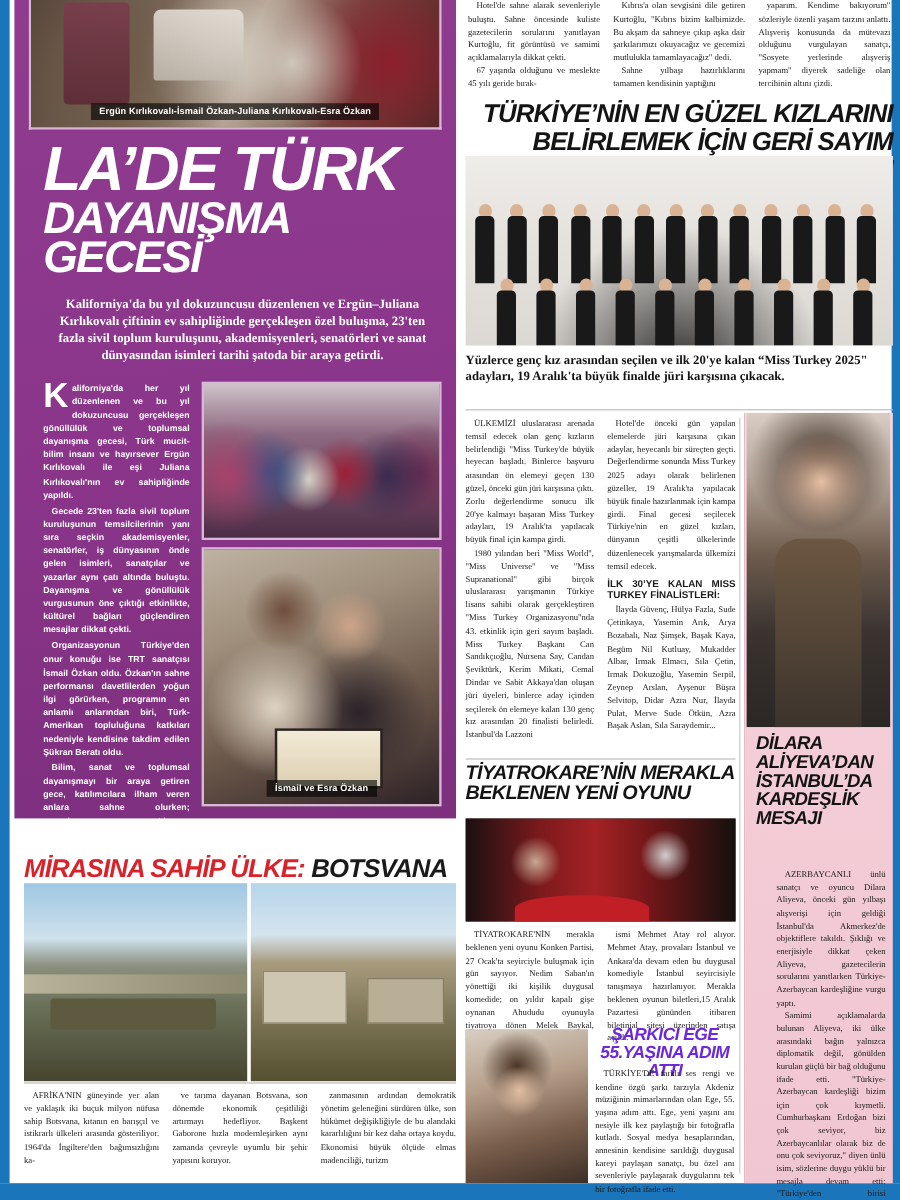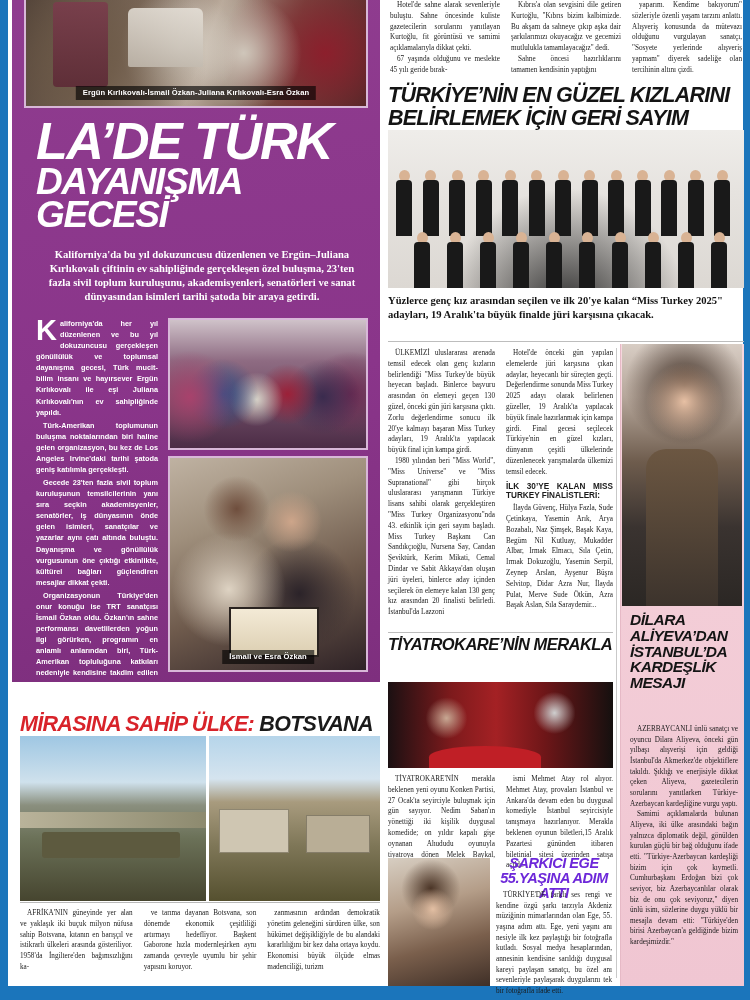--- a/index.html
+++ b/index.html
@@ -176,21 +176,21 @@
     font-size:7.2px; line-height:1.5; color:#1a1a1a; text-align:justify;
   }
   .tr-cols p { text-indent:7px; }
 
   
   .mt-head {
     position:absolute; left:388px; top:84px; width:356px;
     font-family:"Liberation Sans", sans-serif;
     font-weight:bold; font-style:italic;
     font-size:21.5px; line-height:1.08; letter-spacing:-.75px;
-    color:#141414; text-transform:uppercase;
+    color:#141414; text-transform:uppercase;text-align:right;
   }
   .mt-photo {
     position:absolute; left:388px; top:130px; width:356px; height:158px;
     overflow:hidden; background:#e8e6e4;
   }
   .ph-miss {
     position:absolute; inset:0;
     background:
       radial-gradient(ellipse at 50% 115%, #2a2a2a 0%, rgba(42,42,42,0) 48%),
       linear-gradient(180deg,#efedea 0%, #e6e3df 40%, #dcd8d3 100%);
@@ -248,21 +248,21 @@
     font-family:"Liberation Sans", sans-serif;
     font-weight:bold; font-style:italic;
     font-size:15.5px; line-height:1.02; letter-spacing:-.5px;
     color:#141414; text-transform:uppercase;
   }
   .dilara-body {
     position:absolute; left:630px; top:724px; width:108px;
     font-family:"Liberation Serif", serif;
     font-size:7.2px; line-height:1.48; color:#1a1a1a; text-align:justify;
   }
-  .dilara-body p { text-indent:7px; }
+  .dilara-body p { text-indent:7px;margin-left:17px; }
 
   
   .ty-rule { position:absolute; left:388px; top:632px; width:225px; height:1px; background:#bdbdbd; }
   .ty-head {
     position:absolute; left:388px; top:636px; width:225px;
     font-family:"Liberation Sans", sans-serif;
     font-weight:bold; font-style:italic;
     font-size:16.5px; line-height:1.05; letter-spacing:-.55px;
     color:#141414; text-transform:uppercase;
   }
@@ -335,21 +335,20 @@
 
     <div class="head-la">
       <span>LA’DE TÜRK</span>
       <span class="l2">DAYANIŞMA GECESİ</span>
     </div>
 
     <div class="sub-la">Kaliforniya'da bu yıl dokuzuncusu düzenlenen ve Ergün–Juliana Kırlıkovalı çiftinin ev sahipliğinde gerçekleşen özel buluşma, 23'ten fazla sivil toplum kuruluşunu, akademisyenleri, senatörleri ve sanat dünyasından isimleri tarihi şatoda bir araya getirdi.</div>
 
     <div class="purple-col">
       <p class="first"><span class="dropcap">K</span><span>aliforniya'da her yıl düzenlenen ve bu yıl dokuzuncusu gerçekleşen gönüllülük ve toplumsal dayanışma gecesi, Türk mucit-bilim insanı ve hayırsever Ergün Kırlıkovalı ile eşi Juliana Kırlıkovalı'nın ev sahipliğinde yapıldı.</span></p>
-      <p>Türk-Amerikan toplumunun buluşma noktalarından biri haline gelen organizasyon, bu kez de Los Angeles Irvine'daki tarihi şatoda geniş katılımla gerçekleşti.</p>
       <p>Gecede 23'ten fazla sivil toplum kuruluşunun temsilcilerinin yanı sıra seçkin akademisyenler, senatörler, iş dünyasının önde gelen isimleri, sanatçılar ve yazarlar aynı çatı altında buluştu. Dayanışma ve gönüllülük vurgusunun öne çıktığı etkinlikte, kültürel bağları güçlendiren mesajlar dikkat çekti.</p>
       <p>Organizasyonun Türkiye'den onur konuğu ise TRT sanatçısı İsmail Özkan oldu. Özkan'ın sahne performansı davetlilerden yoğun ilgi görürken, programın en anlamlı anlarından biri, Türk-Amerikan topluluğuna katkıları nedeniyle kendisine takdim edilen Şükran Beratı oldu.</p>
       <p>Bilim, sanat ve toplumsal dayanışmayı bir araya getiren gece, katılımcılara ilham veren anlara sahne olurken; organizasyonun ayrıntılarının önümüzdeki günlerde kamuoyuyla paylaşılması bekleniyor.</p>
     </div>
 
     <div class="purple-photo-group">
       <div class="ph-group"></div>
     </div>
 
     <div class="purple-photo-pair">
@@ -361,30 +360,30 @@
   <div class="bots-head">
     <br>
     <span>MİRASINA SAHİP ÜLKE: </span><span class="blk">BOTSVANA</span>
   </div>
   <div class="bots-photos">
     <div class="ph-bots1"></div>
     <div class="ph-bots2"></div>
   </div>
   <div class="bots-rule"></div>
   <div class="bots-body">
-    <p class="first">AFRİKA'NIN güneyinde yer alan ve yaklaşık iki buçuk milyon nüfusa sahip Botsvana, kıtanın en barışçıl ve istikrarlı ülkeleri arasında gösteriliyor. 1958'da İngiltere'den bağımsızlığını ka-</p>
+    <p class="first">AFRİKA'NIN güneyinde yer alan ve yaklaşık iki buçuk milyon nüfusa sahip Botsvana, kıtanın en barışçıl ve istikrarlı ülkeleri arasında gösteriliyor. 1964'da İngiltere'den bağımsızlığını ka-</p>
     <p>ve tarıma dayanan Botsvana, son dönemde ekonomik çeşitliliği artırmayı hedefliyor. Başkent Gaborone hızla modernleşirken aynı zamanda çevreyle uyumlu bir şehir yapısını koruyor.</p>
     <p>zanmasının ardından demokratik yönetim geleneğini sürdüren ülke, son hükümet değişikliğiyle de bu alandaki kararlılığını bir kez daha ortaya koydu. Ekonomisi büyük ölçüde elmas madenciliği, turizm</p>
   </div>
 
   <div class="tr-cols">
     <p>Hotel'de sahne alarak sevenleriyle buluştu. Sahne öncesinde kuliste gazetecilerin sorularını yanıtlayan Kurtoğlu, fit görüntüsü ve samimi açıklamalarıyla dikkat çekti.</p>
     <p>67 yaşında olduğunu ve meslekte 45 yılı geride bırak-</p>
     <p>Kıbrıs'a olan sevgisini dile getiren Kurtoğlu, "Kıbrıs bizim kalbimizde. Bu akşam da sahneye çıkıp aşka dair şarkılarımızı okuyacağız ve gecemizi mutlulukla tamamlayacağız" dedi.</p>
-    <p>Sahne öncesi hazırlıklarını tamamen kendisinin yaptığını</p>
+    <p>Sahne yılbaşı hazırlıklarını tamamen kendisinin yaptığını</p>
     <p>yaparım. Kendime bakıyorum" sözleriyle özenli yaşam tarzını anlattı. Alışveriş konusunda da mütevazı olduğunu vurgulayan sanatçı, "Sosyete yerlerinde alışveriş yapmam" diyerek sadeliğe olan tercihinin altını çizdi.</p>
   </div>
 
   <div class="mt-head">
     <span>TÜRKİYE’NİN EN GÜZEL KIZLARINI</span><br>
     <span>BELİRLEMEK İÇİN GERİ SAYIM BAŞLADI</span>
   </div>
   <div class="mt-photo">
     <div class="ph-miss"></div>
     <div id="girls">
@@ -521,20 +520,21 @@
   </div>
   <div class="dilara-head">DİLARA ALİYEVA’DAN İSTANBUL’DA KARDEŞLİK MESAJI</div>
   <div class="dilara-body">
     <p>AZERBAYCANLI ünlü sanatçı ve oyuncu Dilara Aliyeva, önceki gün yılbaşı alışverişi için geldiği İstanbul'da Akmerkez'de objektiflere takıldı. Şıklığı ve enerjisiyle dikkat çeken Aliyeva, gazetecilerin sorularını yanıtlarken Türkiye-Azerbaycan kardeşliğine vurgu yaptı.</p>
     <p>Samimi açıklamalarda bulunan Aliyeva, iki ülke arasındaki bağın yalnızca diplomatik değil, gönülden kurulan güçlü bir bağ olduğunu ifade etti. "Türkiye-Azerbaycan kardeşliği bizim için çok kıymetli. Cumhurbaşkanı Erdoğan bizi çok seviyor, biz Azerbaycanlılar olarak biz de onu çok seviyoruz," diyen ünlü isim, sözlerine duygu yüklü bir mesajla devam etti: "Türkiye'den birisi Azerbaycan'a geldiğinde bizim kardeşimizdir."</p>
   </div>
 
   <div class="ty-rule"></div>
   <div class="ty-head">
     <span>TİYATROKARE’NİN MERAKLA</span><br>
+    <span>BEKLENEN YENİ OYUNU</span>
   </div>
   <div class="ty-photo">
     <div class="ph-theatre"></div>
   </div>
   <div class="ty-body">
     <p>TİYATROKARE'NİN merakla beklenen yeni oyunu Konken Partisi, 27 Ocak'ta seyirciyle buluşmak için gün sayıyor. Nedim Saban'ın yönettiği iki kişilik duygusal komedide; on yıldır kapalı gişe oynanan Ahududu oyunuyla tiyatroya dönen Melek Baykal, Ankara sahnelerinin usta</p>
     <p>ismi Mehmet Atay rol alıyor. Mehmet Atay, provaları İstanbul ve Ankara'da devam eden bu duygusal komediyle İstanbul seyircisiyle tanışmaya hazırlanıyor. Merakla beklenen oyunun biletleri,15 Aralık Pazartesi gününden itibaren biletinial sitesi üzerinden satışa açıldı.</p>
   </div>
 
   <div class="ege-photo">

